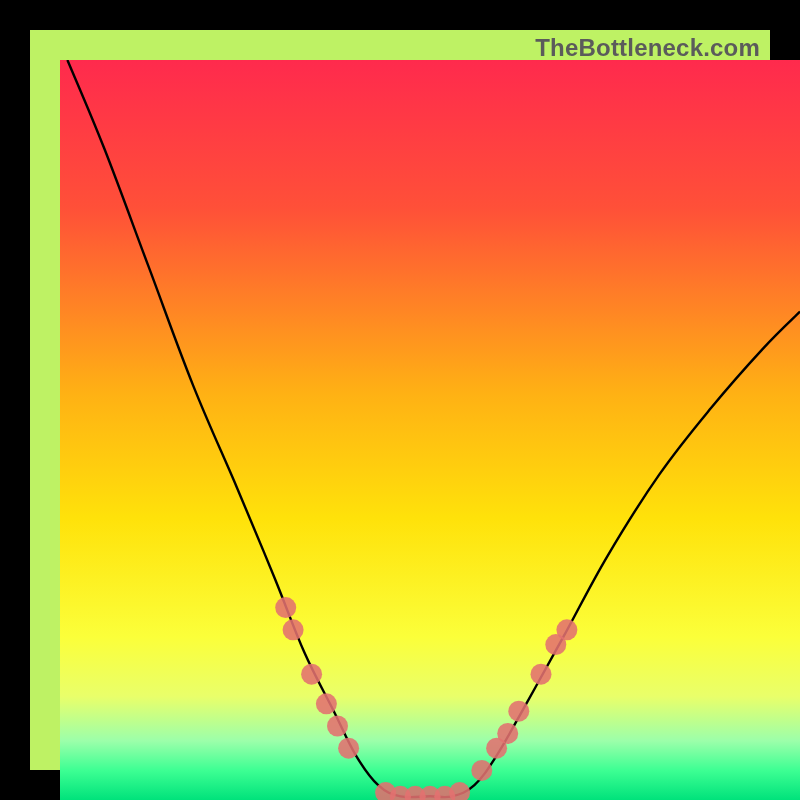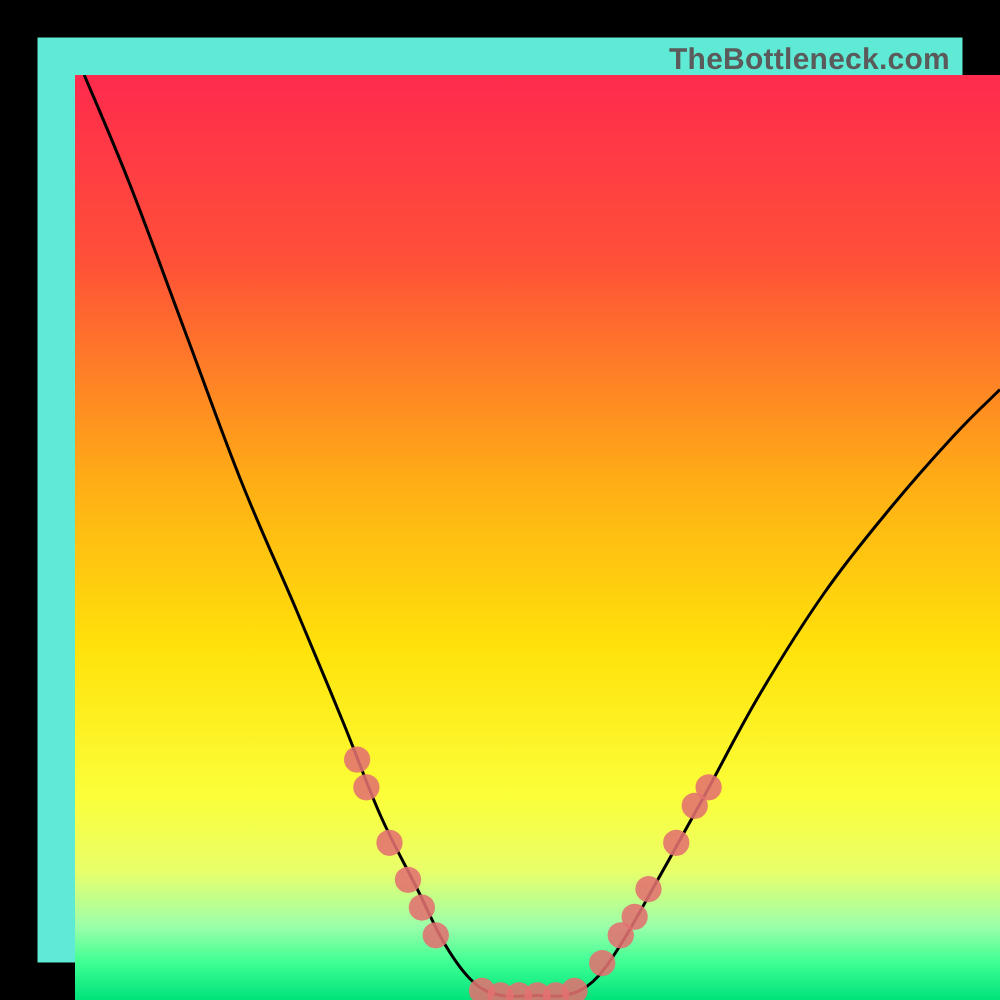--- a/index.html
+++ b/index.html
@@ -12,21 +12,21 @@
     font-family: Arial, Helvetica, sans-serif;
   }
   .frame {
     position: absolute;
     top: 0;
     left: 0;
     width: 800px;
     height: 800px;
     box-sizing: border-box;
     border: 30px solid #000;
-    background: #5eead4;
+    background: #bef264;
   }
   .plot {
     position: absolute;
     top: 30px;
     left: 30px;
     width: 740px;
     height: 740px;
   }
   .watermark {
     position: absolute;

